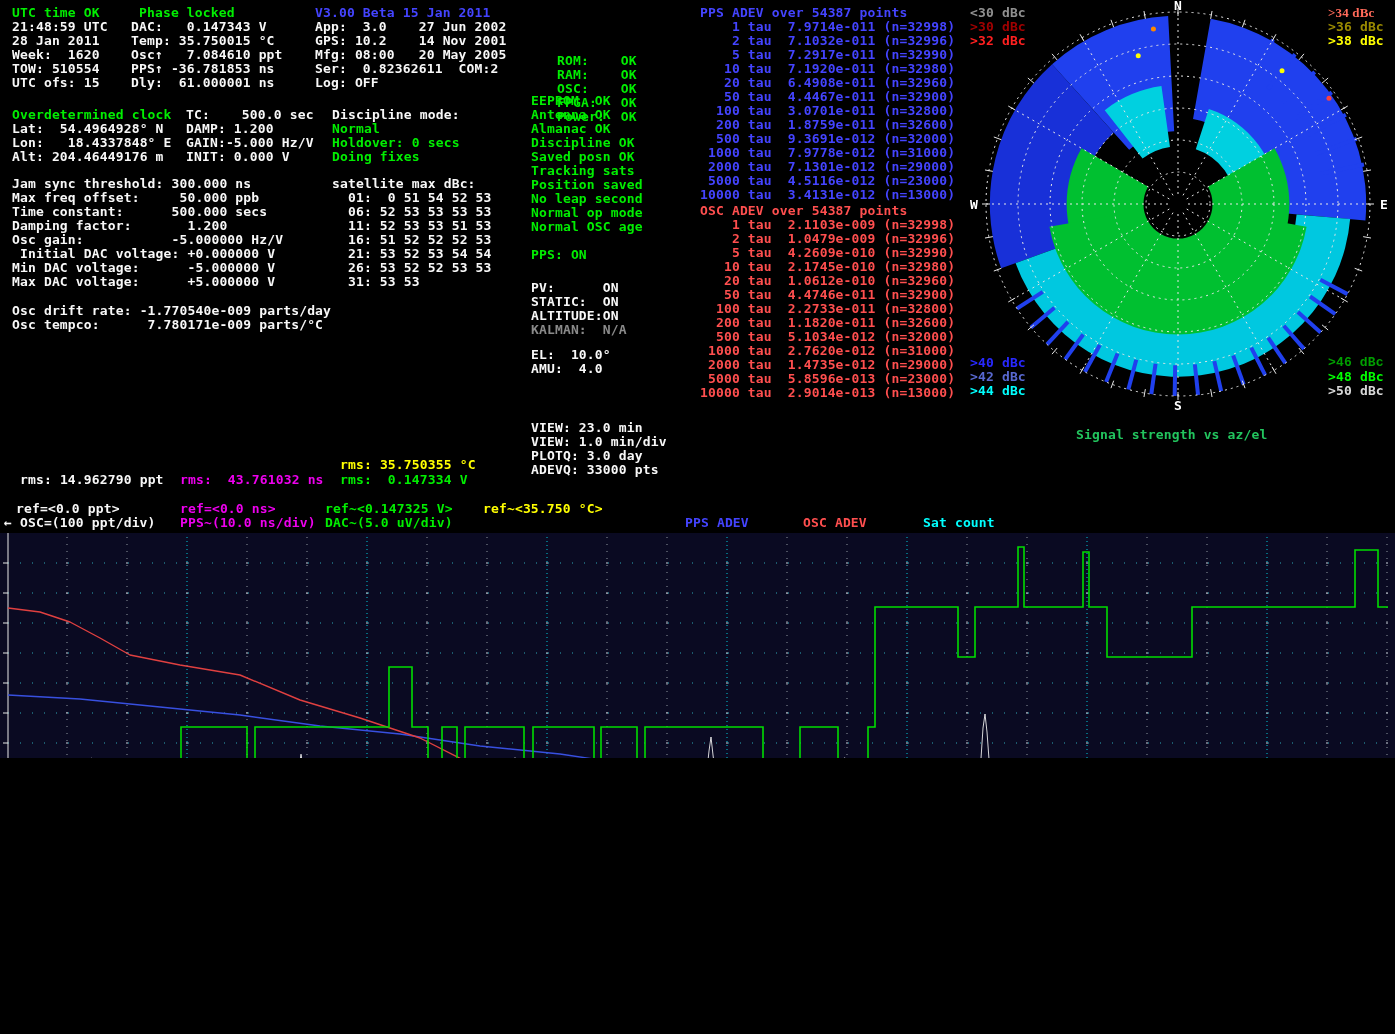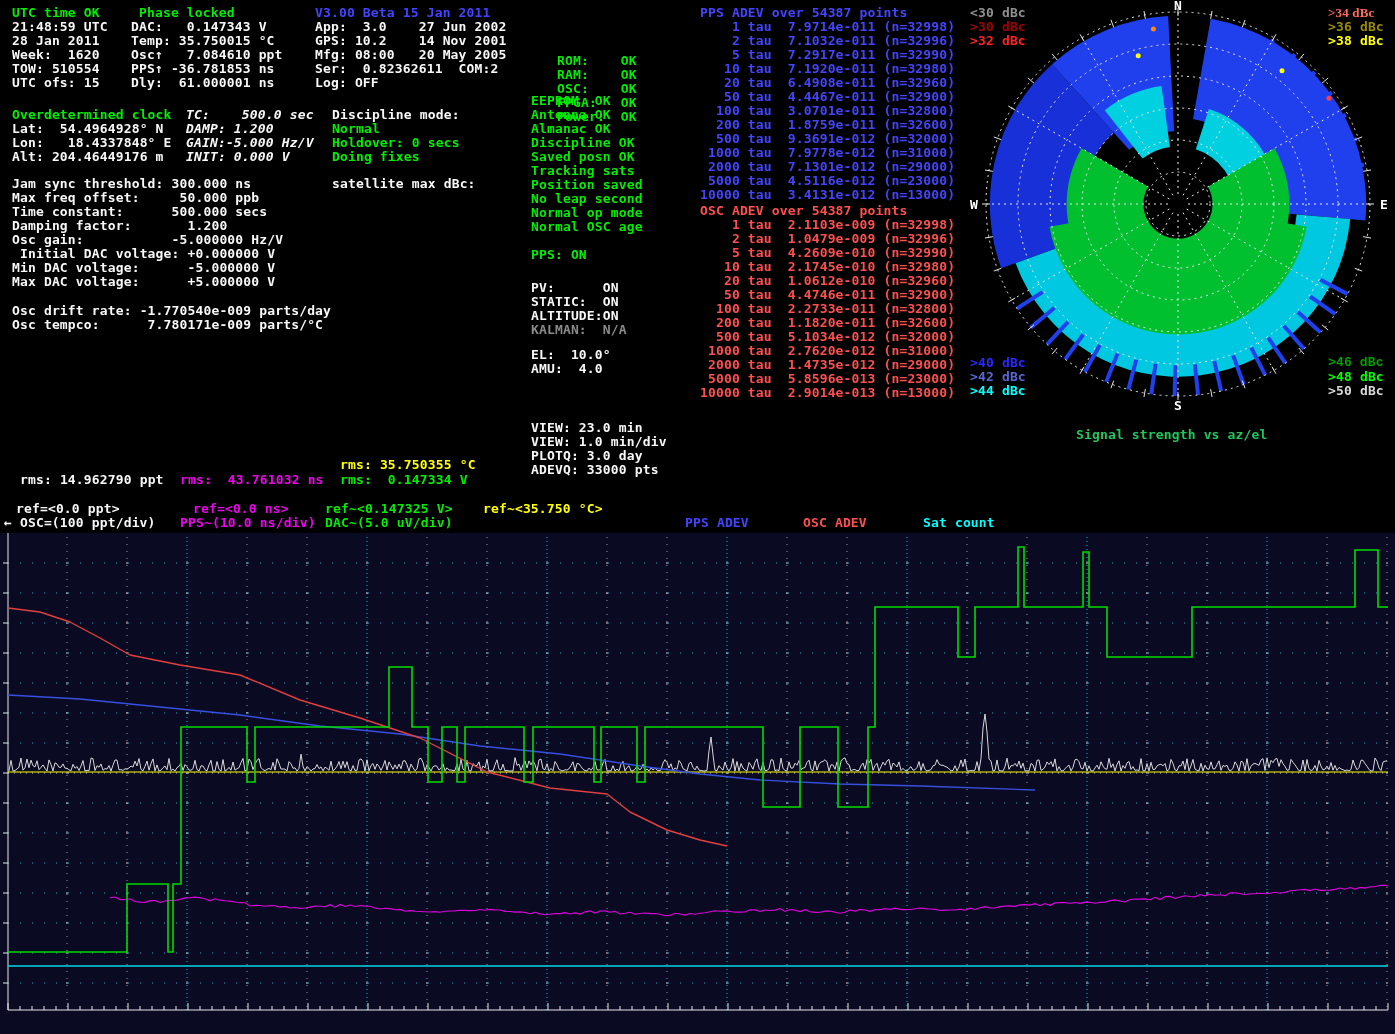--- a/index.html
+++ b/index.html
@@ -1,16 +1,16 @@
 <!DOCTYPE html>
 <html><head>
 <meta charset="utf-8">
 <style>
   html,body{margin:0;padding:0;background:#000;}
-  #root{position:relative;width:1395px;height:1034px;background:#000;overflow:hidden;
+  #root{position:relative;width:1395px;height:758px;background:#000;overflow:hidden;
         font-family:"DejaVu Sans Mono",monospace;font-weight:bold;font-size:13px;
         line-height:14px;letter-spacing:0.15px;}
   .t{position:absolute;white-space:pre;}
   svg{position:absolute;display:block;}
 </style>
 </head>
 <body>
 <div id="root">
 
 <div class="t" style="left: 12px; top: 6px; color: rgb(0, 238, 0);">UTC time OK</div>
@@ -58,41 +58,48 @@
 AMU:  4.0</div>
 <div class="t" style="left: 531px; top: 421px; color: rgb(248, 248, 248);">VIEW: 23.0 min
 VIEW: 1.0 min/div
 PLOTQ: 3.0 day
 ADEVQ: 33000 pts</div>
 
 <div class="t" style="left: 12px; top: 108px; color: rgb(0, 238, 0);">Overdetermined clock</div>
 <div class="t" style="left: 12px; top: 122px; color: rgb(248, 248, 248);">Lat:  54.4964928° N
 Lon:   18.4337848° E
 Alt: 204.46449176 m</div>
-<div class="t" style="left: 186px; top: 108px; color: rgb(248, 248, 248); font-style: italic;">TC:    500.0 sec
+<div class="t" style="left: 186px; top: 108px; color: rgb(248, 248, 248);">TC:    500.0 sec
 DAMP: 1.200
 GAIN:-5.000 Hz/V
 INIT: 0.000 V</div>
 <div class="t" style="left: 332px; top: 108px; color: rgb(248, 248, 248);">Discipline mode:</div>
 <div class="t" style="left: 332px; top: 122px; color: rgb(0, 238, 0);">Normal
 Holdover: 0 secs
 Doing fixes</div>
 
 <div class="t" style="left: 12px; top: 177px; color: rgb(248, 248, 248);">Jam sync threshold: 300.000 ns
 Max freq offset:     50.000 ppb
 Time constant:      500.000 secs
 Damping factor:       1.200
 Osc gain:           -5.000000 Hz/V
  Initial DAC voltage: +0.000000 V
 Min DAC voltage:      -5.000000 V
 Max DAC voltage:      +5.000000 V</div>
 <div class="t" style="left: 12px; top: 304px; color: rgb(248, 248, 248);">Osc drift rate: -1.770540e-009 parts/day
 Osc tempco:      7.780171e-009 parts/°C</div>
 
 <div class="t" style="left: 332px; top: 177px; color: rgb(248, 248, 248);">satellite max dBc:</div>
+<div class="t" style="left: 332px; top: 191px; color: rgb(248, 248, 248);">  01:  0 51 54 52 53
+  06: 52 53 53 53 53
+  11: 52 53 53 51 53
+  16: 51 52 52 52 53
+  21: 53 52 53 54 54
+  26: 53 52 52 53 53
+  31: 53 53</div>
 
 <div class="t" style="left: 700px; top: 6px; color: rgb(68, 68, 255);">PPS ADEV over 54387 points</div>
 <div class="t" style="left: 700px; top: 20px; color: rgb(68, 68, 255);">    1 tau  7.9714e-011 (n=32998)
     2 tau  7.1032e-011 (n=32996)
     5 tau  7.2917e-011 (n=32990)
    10 tau  7.1920e-011 (n=32980)
    20 tau  6.4908e-011 (n=32960)
    50 tau  4.4467e-011 (n=32900)
   100 tau  3.0701e-011 (n=32800)
   200 tau  1.8759e-011 (n=32600)
@@ -227,21 +234,21 @@
       <text x="14" y="209" fill="#ffffff" text-anchor="middle" font-size="13" font-weight="bold" font-family="DejaVu Sans Mono, monospace">W</text>
     </svg>
 <div class="t" style="left: 1076px; top: 428px; color: #22c55e;">Signal strength vs az/el</div>
 
 <div class="t" style="left: 340px; top: 458px; color: rgb(255, 255, 0);">rms: 35.750355 °C</div>
 <div class="t" style="left: 20px; top: 473px; color: rgb(248, 248, 248);">rms: 14.962790 ppt</div>
 <div class="t" style="left: 180px; top: 473px; color: rgb(238, 0, 238);">rms:  43.761032 ns</div>
 <div class="t" style="left: 340px; top: 473px; color: rgb(0, 238, 0);">rms:  0.147334 V</div>
 
 <div class="t" style="left: 16px; top: 502px; color: rgb(248, 248, 248);">ref=&lt;0.0 ppt&gt;</div>
-<div class="t" style="left: 180px; top: 502px; color: rgb(238, 0, 238); margin-left: 13px;">ref=&lt;0.0 ns&gt;</div>
+<div class="t" style="left: 180px; top: 502px; color: rgb(238, 0, 238);">ref=&lt;0.0 ns&gt;</div>
 <div class="t" style="left: 325px; top: 502px; color: rgb(0, 238, 0);">ref~&lt;0.147325 V&gt;</div>
 <div class="t" style="left: 483px; top: 502px; color: rgb(255, 255, 0);">ref~&lt;35.750 °C&gt;</div>
 <div class="t" style="left: 4px; top: 516px; color: rgb(248, 248, 248);">← OSC=(100 ppt/div)</div>
 <div class="t" style="left: 180px; top: 516px; color: rgb(238, 0, 238);">PPS~(10.0 ns/div)</div>
 <div class="t" style="left: 325px; top: 516px; color: rgb(0, 238, 0);">DAC~(5.0 uV/div)</div>
 <div class="t" style="left: 478px; top: 516px; color: rgb(255, 255, 0); margin-top: 44px;">TEMP~(0.00 m°C/div)</div>
 <div class="t" style="left: 685px; top: 516px; color: rgb(68, 68, 255);">PPS ADEV</div>
 <div class="t" style="left: 803px; top: 516px; color: rgb(255, 79, 79);">OSC ADEV</div>
 <div class="t" style="left: 923px; top: 516px; color: rgb(0, 255, 255);">Sat count</div>
 

